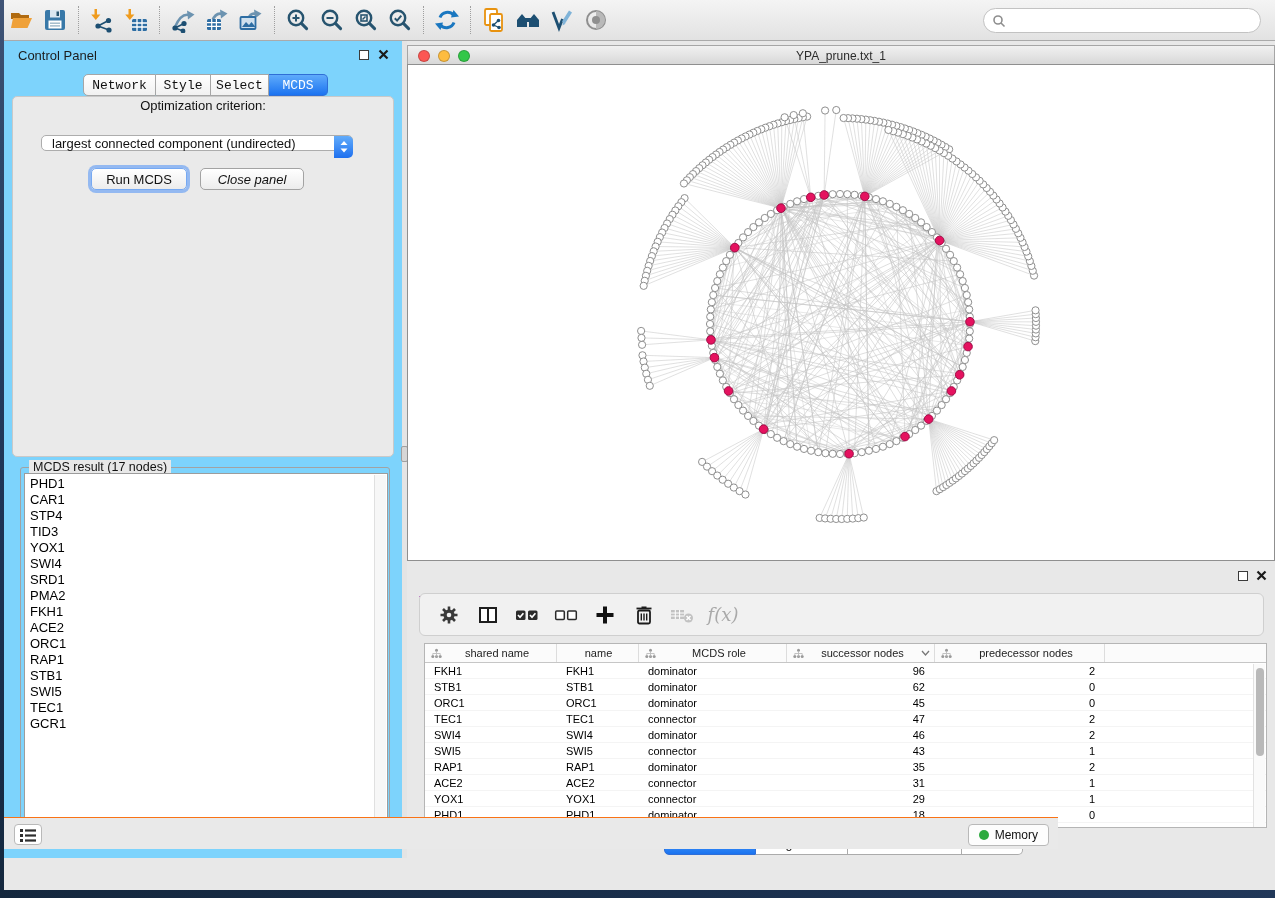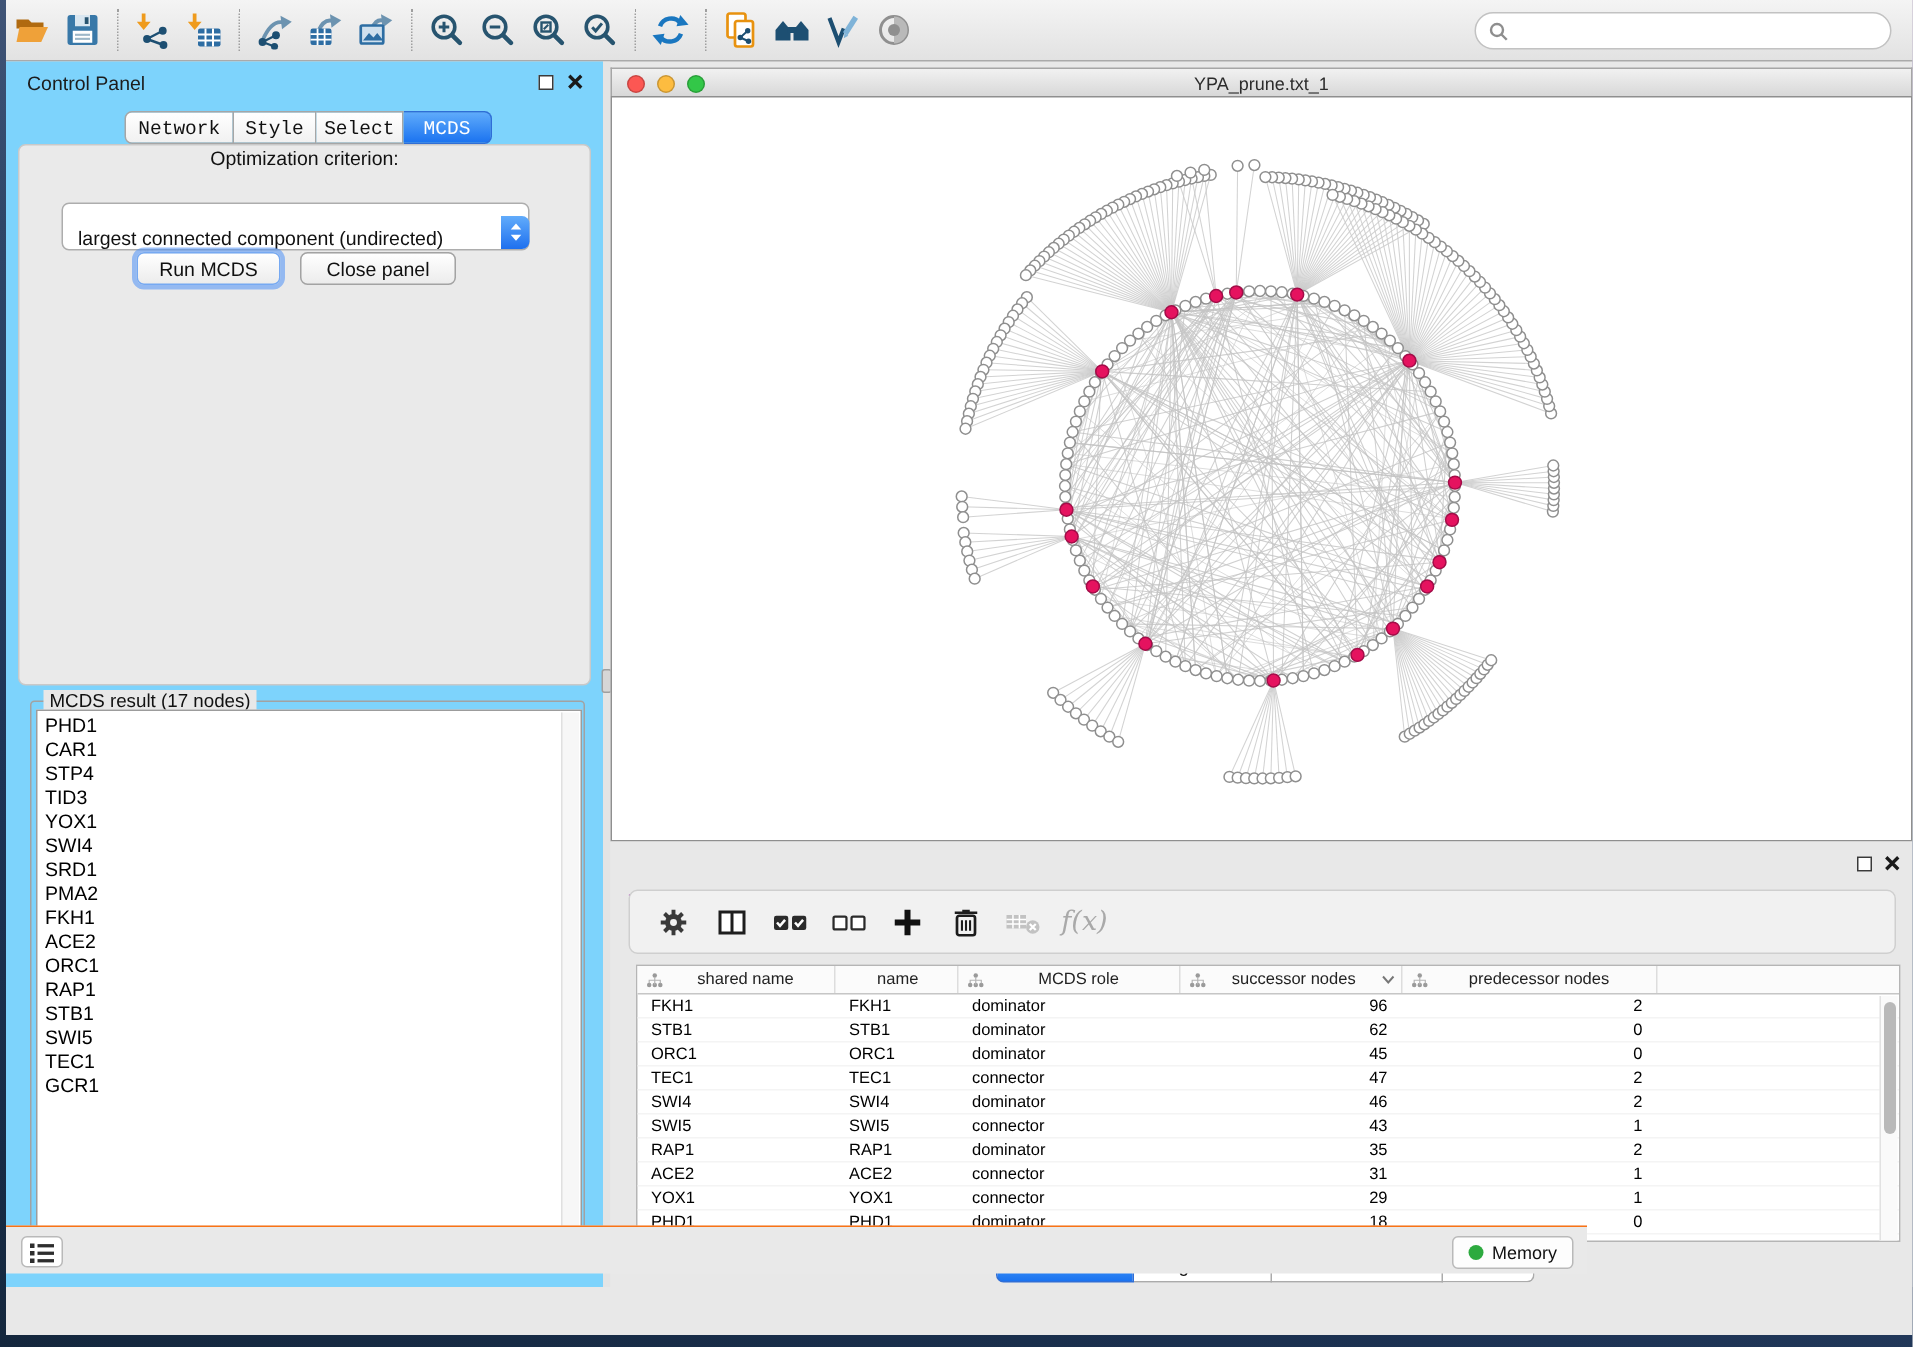--- a/index.html
+++ b/index.html
@@ -30,30 +30,30 @@
   #cp-tabs { position:absolute; left:79px; top:33px; height:22px; display:flex;font-family:Liberation Mono, monospace; }
   .seg { height:22px; border:1px solid #a6a6a6; border-left:none; background:linear-gradient(#fff,#f1f1f1);
          font-size:13px; color:#111; display:flex; align-items:center; justify-content:center; }
   .seg:first-child { border-left:1px solid #a6a6a6; border-radius:5px 0 0 5px; }
   .seg:last-child { border-radius:0 5px 5px 0; }
   .seg.active { background:linear-gradient(#5fabfb,#1b73f0); color:#fff; border-color:#2f6ed6; }
 
   #cp-body { position:absolute; left:8px; top:55px; width:382px; height:361px; background:#eaeaea;
              border:1px solid #c9c9c9; border-radius:5px; }
   #opt-label { position:absolute; left:0; top:57px; width:100%; text-align:center; font-size:13px; color:#111; }
-  #opt-select { position:absolute; left:37px; top:94px; width:312px; height:32px; background:#fff;
-                border:1px solid #adadad; border-radius:5px; display:flex; align-items:flex-end; }
+  #opt-select { position:absolute; left:37px; top:94px; width:312px; height:16px; background:#fff;
+                border:1px solid #adadad; border-radius:5px; display:flex; align-items:flex-start; }
   #opt-select .val { flex:1; font-size:13px; padding-left:10px; color:#111; white-space:nowrap; }
   #opt-stepper { width:19px; height:22px; margin-right:-1px; border-radius:0 5px 5px 0;
                  background:linear-gradient(#62acfb,#1e70ef); display:flex; align-items:center; justify-content:center; }
   .btn { position:absolute; top:127px; height:22px; background:linear-gradient(#fff,#ececec);
          border:1px solid #a3a3a3; border-radius:5px; font-size:13px; color:#111;
          display:flex; align-items:center; justify-content:center; }
   #run-btn { left:87px; width:96px; box-shadow:0 0 0 3px rgba(77,144,245,.55); border-color:#76a9f2; }
-  #close-btn { left:196px; width:104px; }
+  #close-btn { left:196px; width:104px;font-style:italic; }
 
   #result-group { position:absolute; left:16px; top:426px; width:370px; height:371px;
                   border:1px solid #a2a2a2; border-radius:3px; }
   #result-legend { position:absolute; left:8px; top:-8px; background:#e8e8e8; padding:0 4px; font-size:12.5px; color:#111; }
   #result-list { position:absolute; left:3px; top:5px; width:364px; height:361px; background:#fff;
                  border:1px solid #9c9c9c; overflow:hidden; }
   #result-items { list-style:none; padding:2px 0 0 5px; }
   #result-items li { font-size:13px; line-height:16px; color:#000; }
   #result-scroll { position:absolute; right:1px; top:1px; width:12px; height:359px; background:#f7f7f7; border-left:1px solid #e0e0e0; }
 

